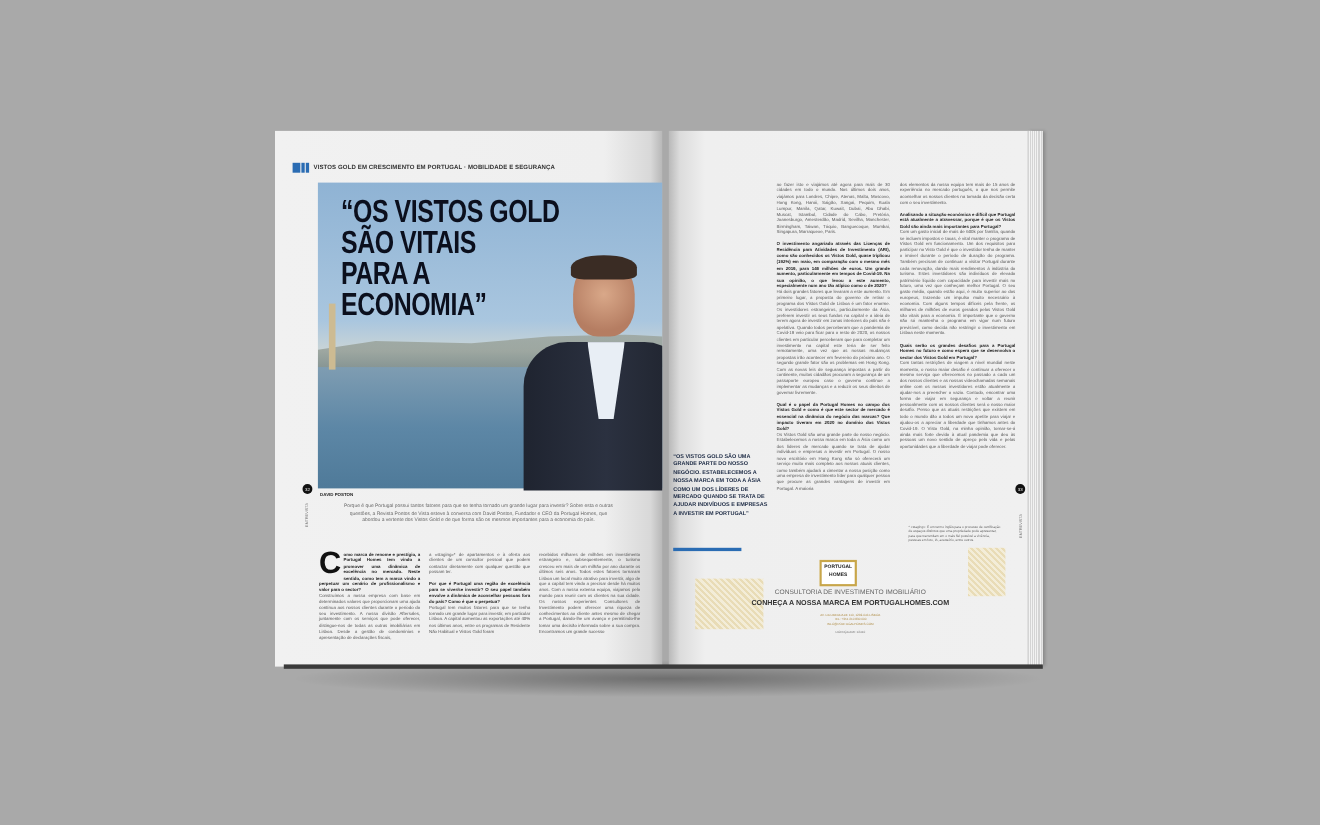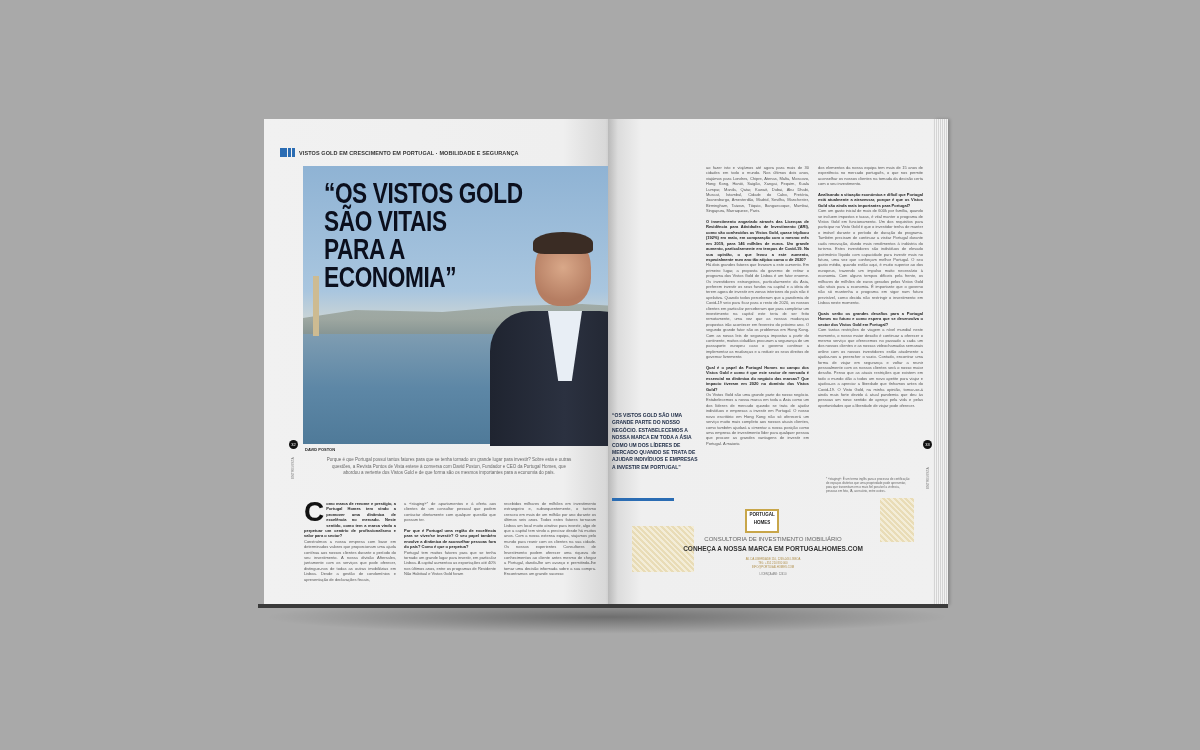--- a/index.html
+++ b/index.html
@@ -1,19 +1,19 @@
 <!DOCTYPE html>
 <html><head>
 <meta charset="utf-8">
 <style>
   html,body{margin:0;padding:0;}
   body{width:1200px;height:750px;background:#a9a9a9;position:relative;overflow:hidden;font-family:"Liberation Sans",sans-serif;}
   .shadow{position:absolute;left:262px;top:600px;width:690px;height:34px;background:radial-gradient(ellipse at center,rgba(0,0,0,.35),rgba(0,0,0,0) 70%);}
   .page{position:absolute;background:#efefef;overflow:hidden;}
-  .page.left{left:264px;top:119px;width:352px;height:487px;background:linear-gradient(90deg,#f1f1f1 0%,#efefef 85%,#d8d8d8 97%,#b8b8b8 100%);}
+  .page.left{left:250px;top:119px;width:352px;height:487px;background:linear-gradient(90deg,#f1f1f1 0%,#efefef 85%,#d8d8d8 97%,#b8b8b8 100%);}
   .page.right{left:608px;top:119px;width:330px;height:488px;background:linear-gradient(90deg,#b9b9b9 0%,#dcdcdc 3%,#efefef 10%,#f0f0f0 100%);}
   .edges{position:absolute;left:934px;top:119px;width:14px;height:486px;background:repeating-linear-gradient(90deg,#d4d4d4 0 1px,#f2f2f2 1px 2px);box-shadow:2px 0 3px rgba(0,0,0,.2);}
   .bottomband{position:absolute;left:258px;top:604px;width:690px;height:4px;background:#3a3a3a;}
   .header{position:absolute;left:16px;top:29px;display:flex;align-items:center;gap:4px;}
   .logo-bars{display:flex;gap:1px;}
   .logo-bars span{display:block;width:3px;height:9px;background:#2a6cb3;}
   .logo-bars span:first-child{width:7px;}
   .section-title{font-size:5.5px;font-weight:bold;color:#333;letter-spacing:.1px;}
   .photo{position:absolute;left:39px;top:47px;width:349px;height:278px;background:linear-gradient(180deg,#8fb3d4 0%,#a9c6df 45%,#c9d4d6 55%,#7f9db2 60%,#5d87a6 80%,#4f7a99 100%);}
   .hills{position:absolute;left:0;top:128px;width:349px;height:40px;background:linear-gradient(180deg,#9fa79e,#8b958d);clip-path:polygon(0 60%,15% 40%,40% 45%,60% 30%,80% 25%,100% 35%,100% 100%,0 100%);opacity:.8;}

